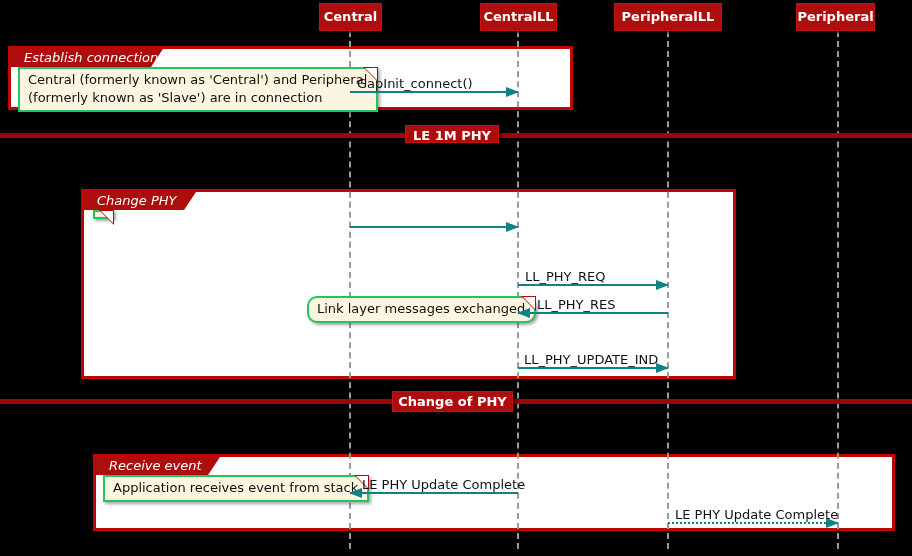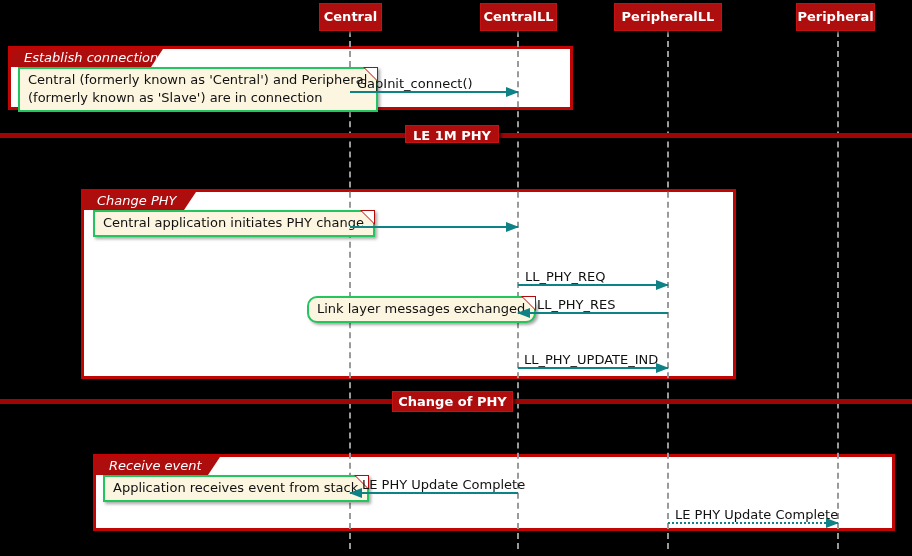--- a/index.html
+++ b/index.html
@@ -58,21 +58,20 @@
 
   <div class="note" style="left:18px;top:67px;">
     <span class="fold-outer"></span>
     <span class="fold-inner"></span>
     <span class="line">Central (formerly known as 'Central') and Peripheral</span>
     <span class="line">(formerly known as 'Slave') are in connection</span>
   </div>
   <div class="note" style="left:93px;top:210px;">
     <span class="fold-outer"></span>
     <span class="fold-inner"></span>
-    <span class="line">Central application initiates PHY change</span>
   </div>
   <div class="note" style="left:307px;top:296px;border-radius:10px;">
     <span class="fold-outer"></span>
     <span class="fold-inner"></span>
     <span class="line">Link layer messages exchanged</span>
   </div>
   <div class="note" style="left:103px;top:475px;">
     <span class="fold-outer"></span>
     <span class="fold-inner"></span>
     <span class="line">Application receives event from stack</span>

